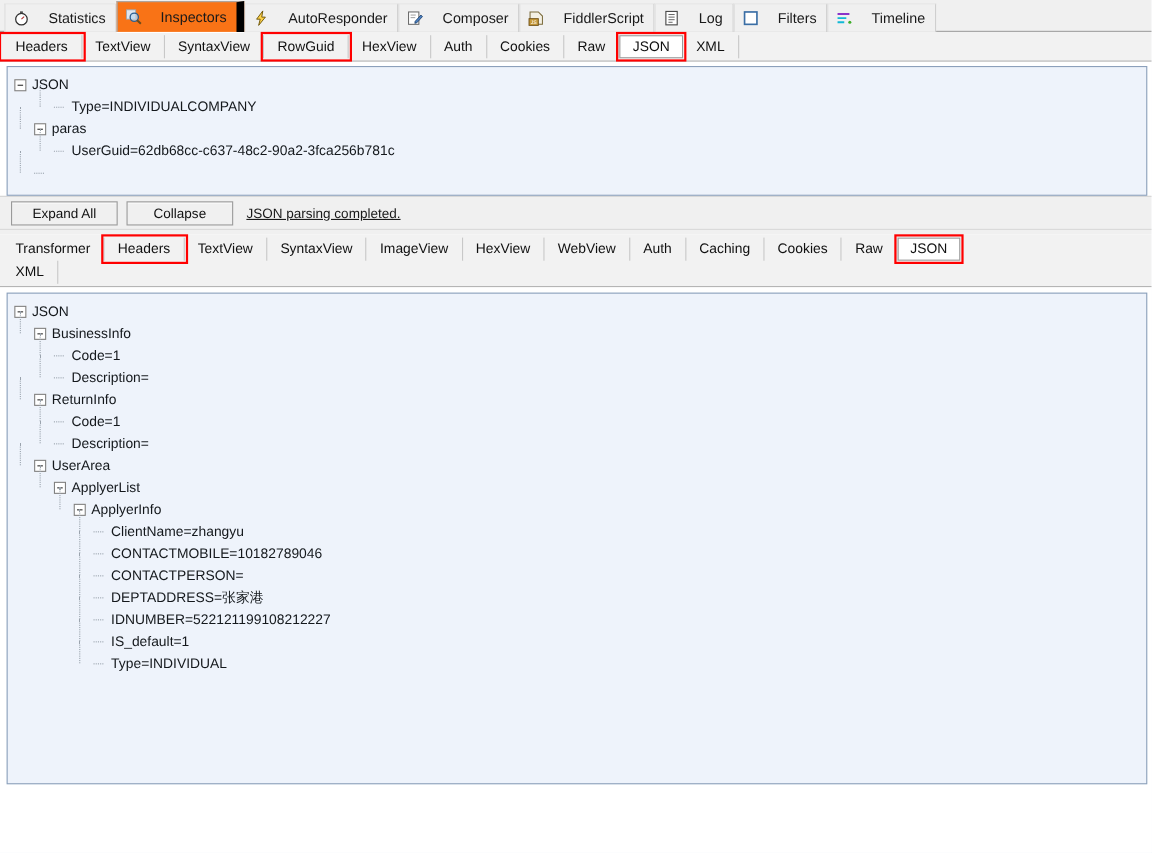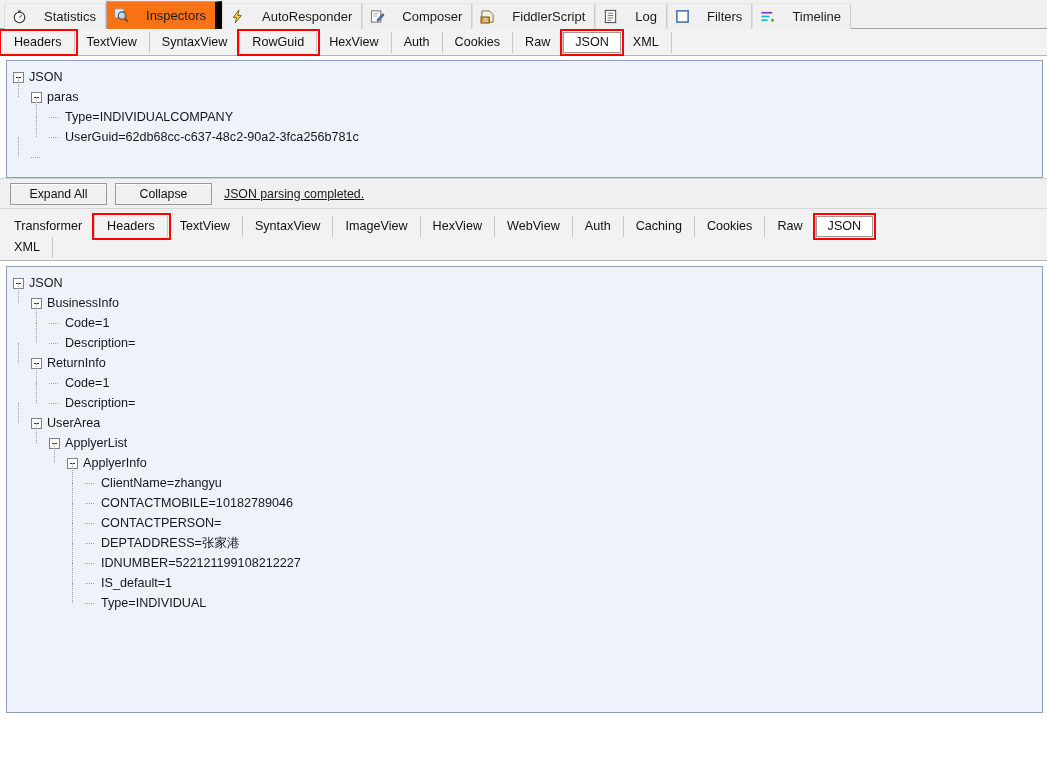--- a/index.html
+++ b/index.html
@@ -275,30 +275,30 @@
   </div>
 
 <div class="treepane upper">
   <div class="tree" id="request-tree">
       <div class="node">
         <span class="indent" style="width: 0px;"></span>
         <span class="toggle"></span>
         <span class="nlabel">JSON</span>
       </div>
       <div class="node">
+        <span class="indent" style="width: 36px;"></span>
+        <span class="dash"></span>
+        <span class="nlabel">Type=INDIVIDUALCOMPANY</span>
+        <div class="connector" style="left: 23px; top: -10px; height: 20px;"></div>
+      </div>
+      <div class="node">
         <span class="indent" style="width: 18px;"></span>
         <span class="toggle"></span>
         <span class="nlabel">paras</span>
         <div class="connector" style="left: 5px; top: -10px; height: 20px;"></div>
-      </div>
-      <div class="node">
-        <span class="indent" style="width: 36px;"></span>
-        <span class="dash"></span>
-        <span class="nlabel">Type=INDIVIDUALCOMPANY</span>
-        <div class="connector" style="left: 23px; top: -10px; height: 20px;"></div>
       </div>
       <div class="node">
         <span class="indent" style="width: 36px;"></span>
         <span class="dash"></span>
         <span class="nlabel">UserGuid=62db68cc-c637-48c2-90a2-3fca256b781c</span>
         <div class="connector" style="left: 23px; top: -10px; height: 20px;"></div>
       </div>
       <div class="node">
         <span class="indent" style="width: 18px;"></span>
         <span class="dash"></span>

